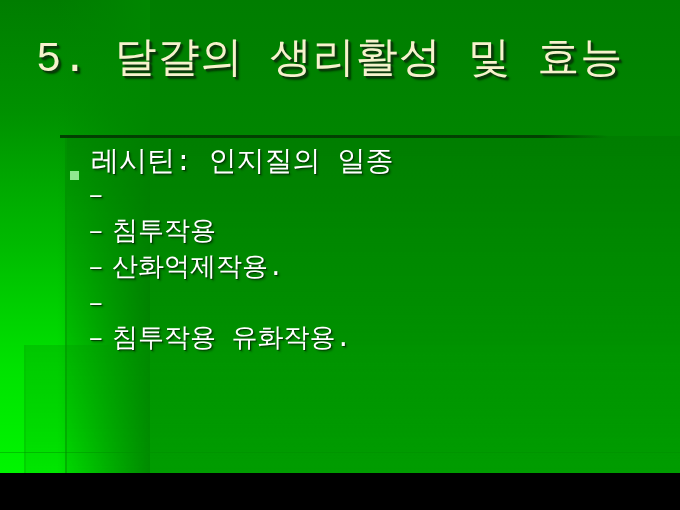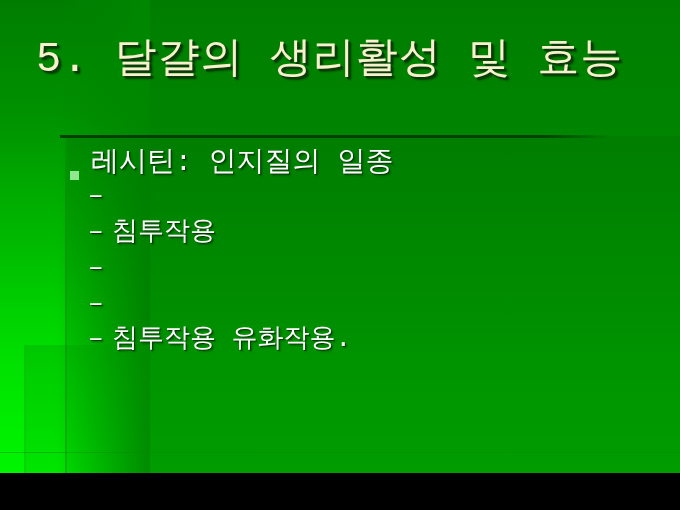--- a/index.html
+++ b/index.html
@@ -225,20 +225,21 @@
       <span class="dash">–</span>
     </div>
 
     <div class="lvl2">
       <span class="dash">–</span>
       <span class="txt">침투작용</span>
     </div>
 
     <div class="lvl2">
       <span class="dash">–</span>
+      <span class="txt">산화억제작용.</span>
     </div>
 
     <div class="lvl2">
       <span class="dash">–</span>
     </div>
 
     <div class="lvl2">
       <span class="dash">–</span>
       <span class="txt">침투작용 유화작용.</span>
     </div>

